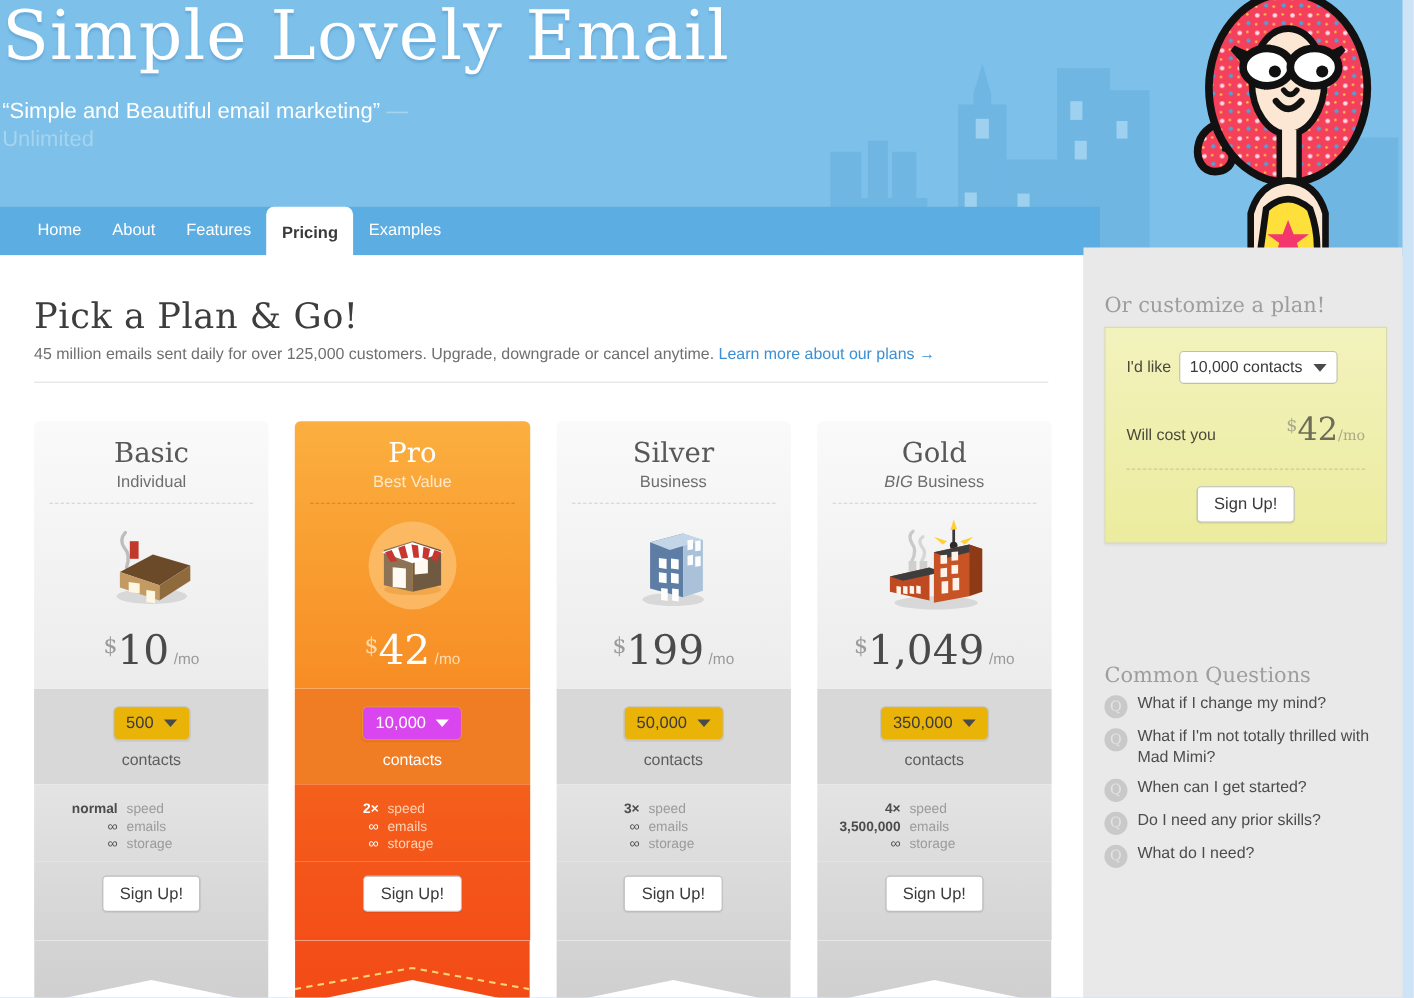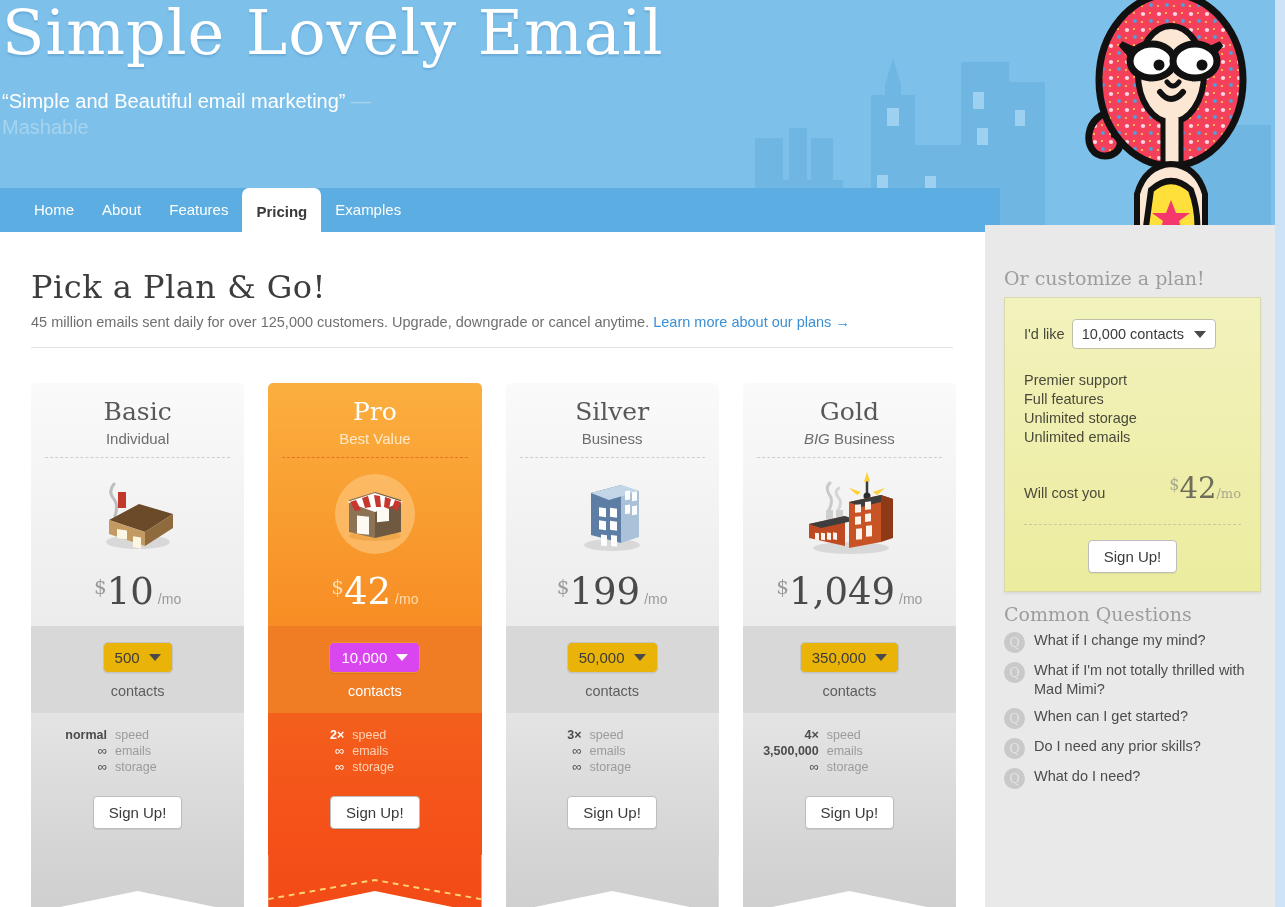--- a/index.html
+++ b/index.html
@@ -443,21 +443,21 @@
       <div class="tab">Home</div>
       <div class="tab">About</div>
       <div class="tab">Features</div>
       <div class="tab active">Pricing</div>
       <div class="tab">Examples</div>
     </div>
   </div>
 
   <div class="brand-title">Simple Lovely Email</div>
   <div class="tagline">
-    <span>“Simple and Beautiful email marketing”</span><span class="src"> — </span><span class="src">Mashable</span>
+    <span>“Simple and Beautiful email marketing”</span><span class="src"> — </span><span class="src">Unlimited</span>
   </div>
 
   <div class="sheet">
 
     <div class="page-title">Pick a Plan &amp; Go!</div>
     <div class="page-sub">
       <span>45 million emails sent daily for over 125,000 customers. Upgrade, downgrade or cancel anytime.</span>
       <a href="#">Learn more about our plans →</a>
     </div>
     <div class="rule"></div>
@@ -724,26 +724,20 @@
 
     <div class="custom-box">
       <div class="ildlike-row">
         <span class="ildlike-label">I'd like</span>
         <span class="sel-lg">
           <span>10,000 contacts</span>
           <span class="caret"></span>
         </span>
       </div>
 
-      <ul class="feat-list">
-        <li>Premier support</li>
-        <li>Full features</li>
-        <li>Unlimited storage</li>
-        <li>Unlimited emails</li>
-      </ul>
 
       <div class="cost-row">
         <span class="cost-label">Will cost you</span>
         <span class="cost-val">
           <span class="cur2">$</span>
             <span class="amt2">42</span>
             <span class="per2">/mo</span>
         </span>
       </div>
 

